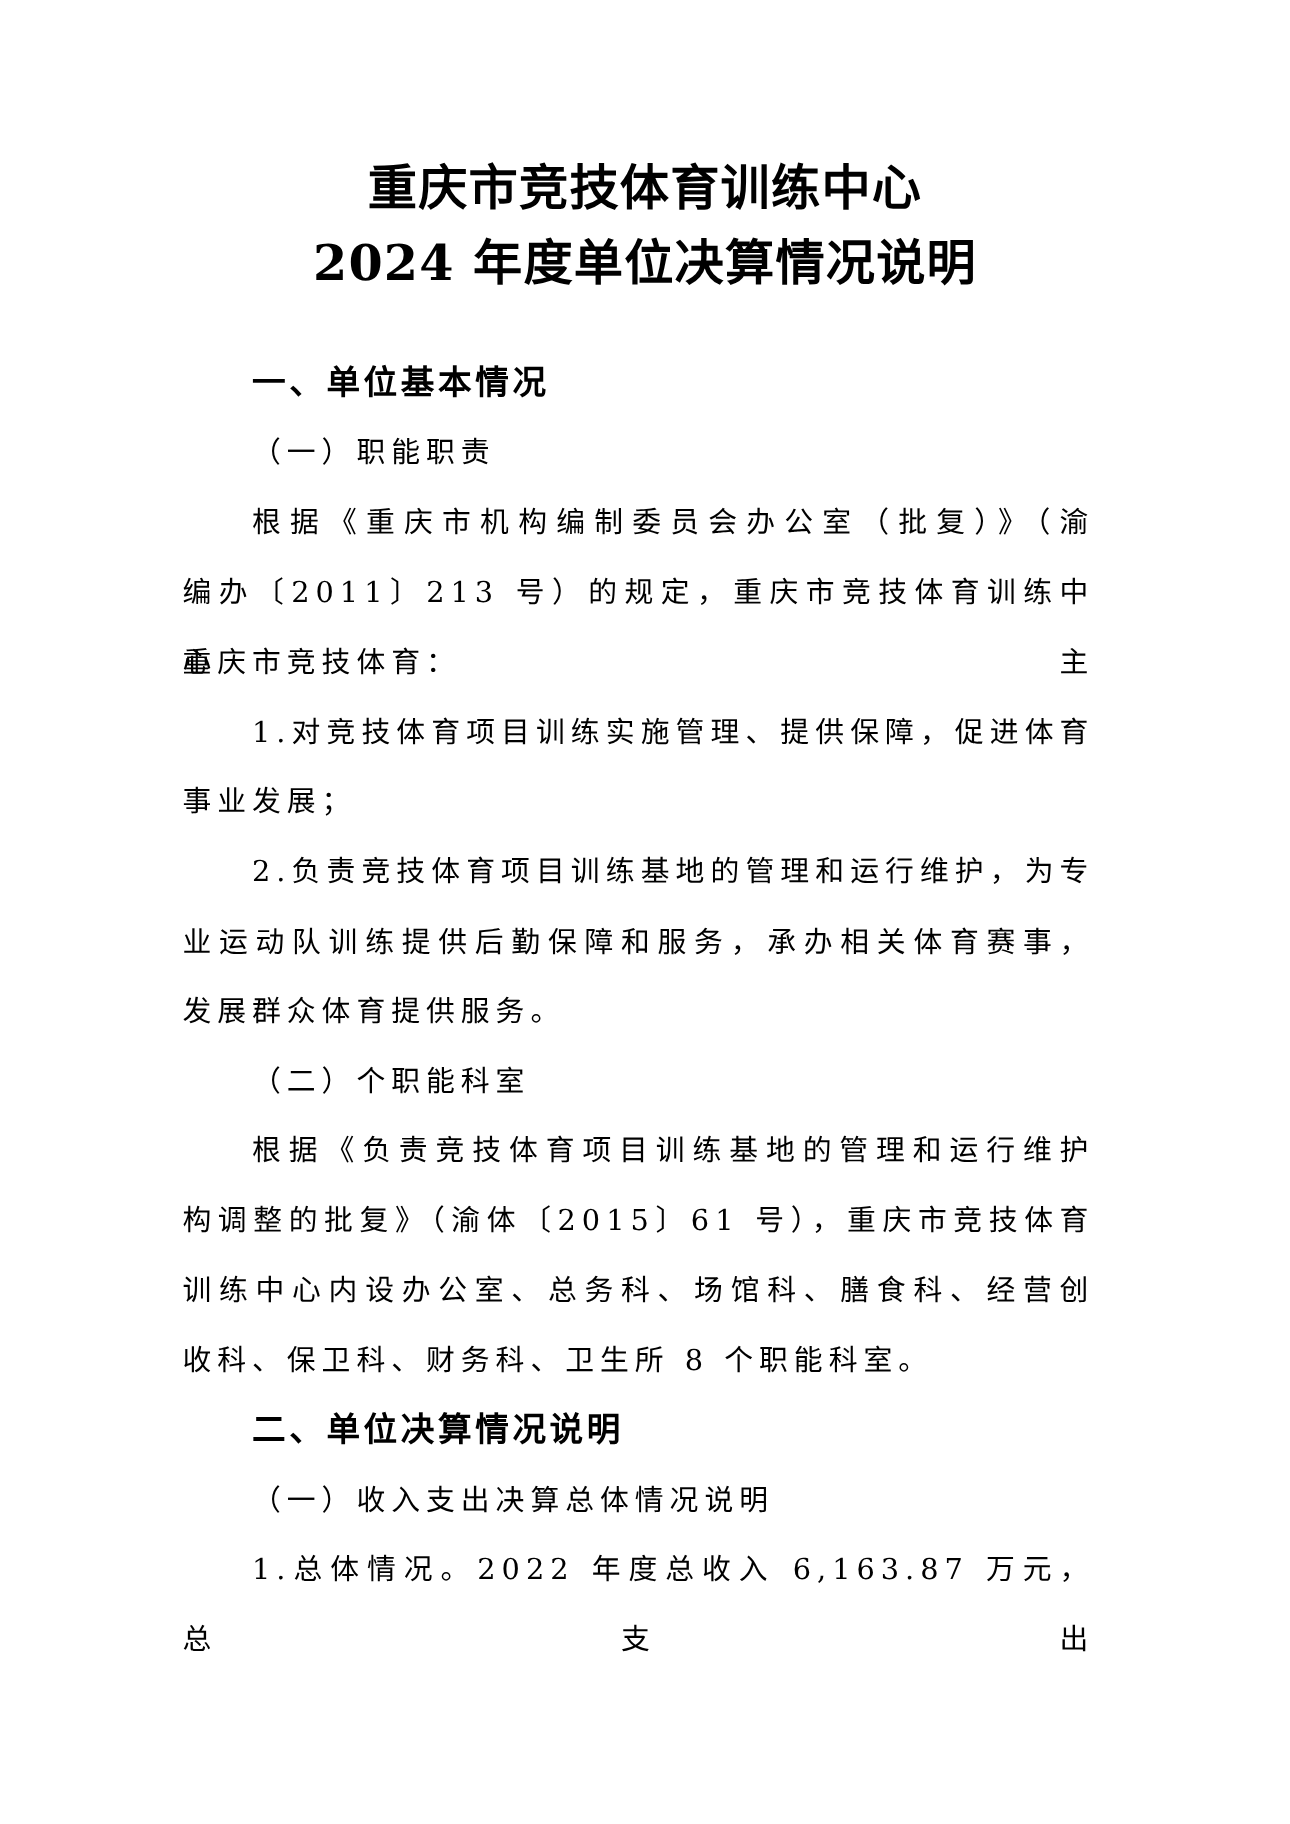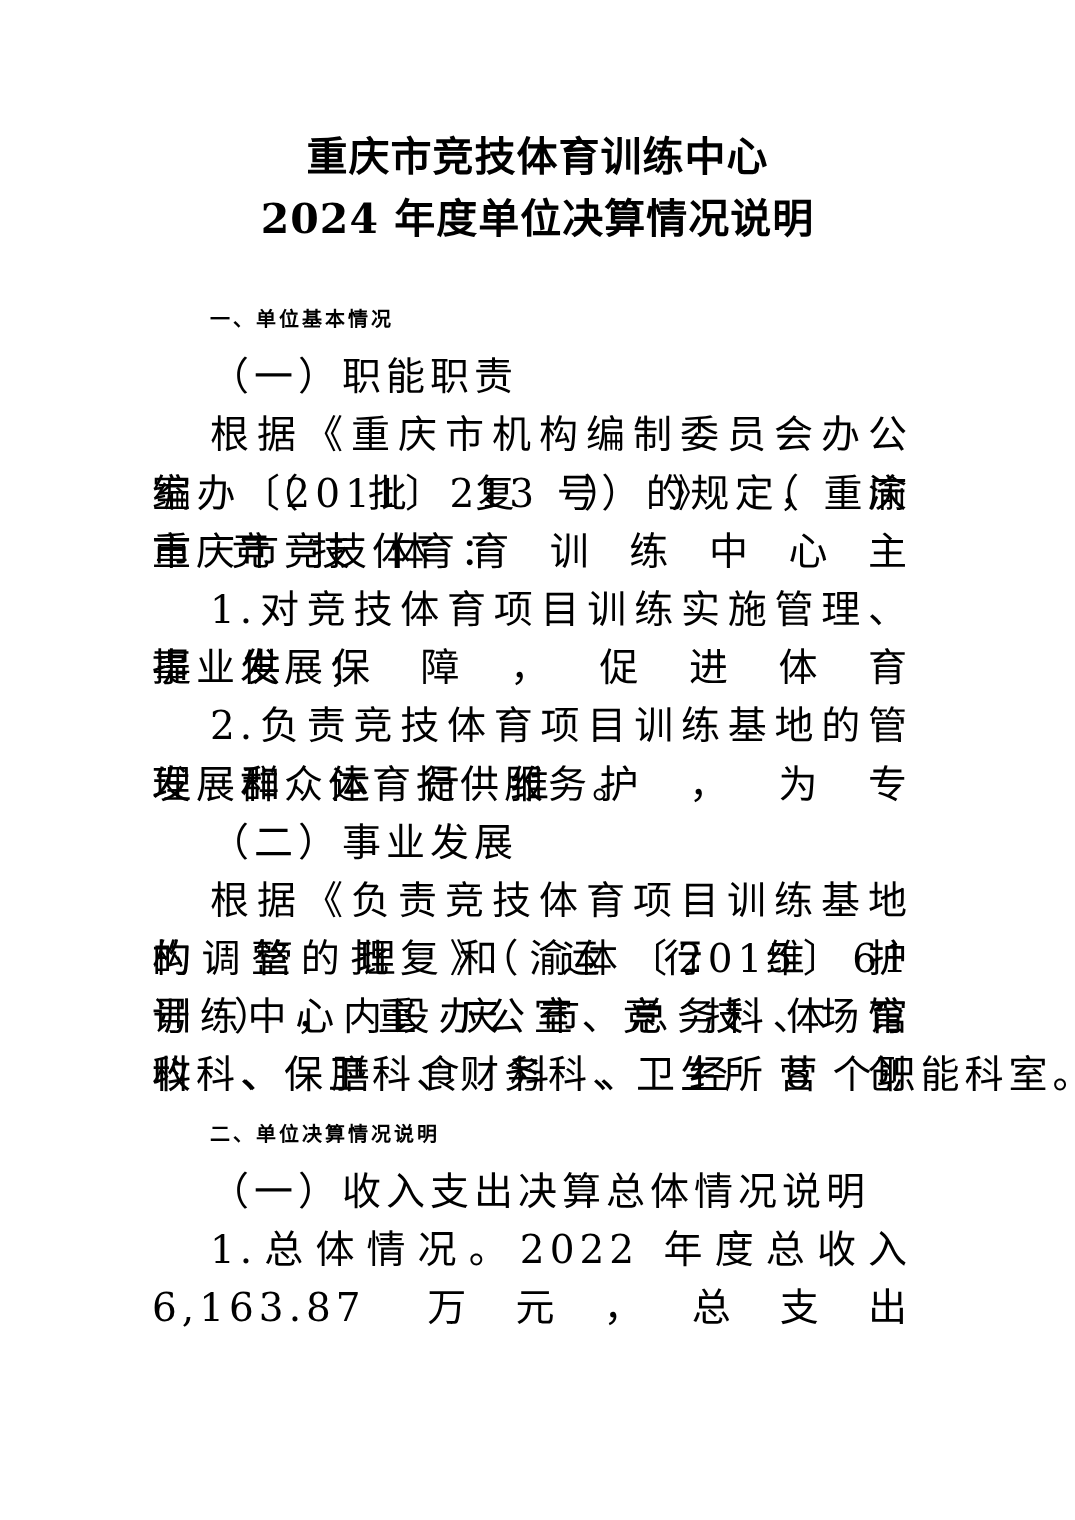--- a/index.html
+++ b/index.html
@@ -30,28 +30,28 @@
   }
   .doc-body {
     box-sizing: border-box;
     margin-top: 40px;
     padding-left: 152px;
     padding-right: 163px;
   }
   .line {
     height: 58.2px;
     line-height: 58.2px;
-    font-size: 39px;
+    font-size: 24px;
     white-space: nowrap;
     overflow: visible;
   }
   .line.heading1 {
     font-family: "DejaVu Sans", sans-serif;
     font-weight: bold;
-    font-size: 20px;
+    font-size: 28px;
     letter-spacing: 3px;
   }
   .line.heading2 {
     font-family: "DejaVu Serif", serif;
     font-weight: normal;
     letter-spacing: 5px;
   }
   .line.bodytext {
     font-family: "DejaVu Serif", serif;
     font-weight: normal;
@@ -77,22 +77,23 @@
 
   <div class="doc-body">
       <div class="line heading1 indent">一、单位基本情况</div>
       <div class="line heading2 indent">（一）职能职责</div>
       <div class="line bodytext indent full">根据《重庆市机构编制委员会办公室（批复）》（渝</div>
       <div class="line bodytext full">编办〔2011〕213 号）的规定，重庆市竞技体育训练中心主</div>
       <div class="line bodytext">重庆市竞技体育：</div>
       <div class="line bodytext indent full">1.对竞技体育项目训练实施管理、提供保障，促进体育</div>
       <div class="line bodytext">事业发展；</div>
       <div class="line bodytext indent full">2.负责竞技体育项目训练基地的管理和运行维护，为专</div>
+      <div class="line bodytext full">业运动队训练提供后勤保障和服务，承办相关体育赛事，</div>
       <div class="line bodytext">发展群众体育提供服务。</div>
-      <div class="line heading2 indent">（二）事业发展</div>
+      <div class="line heading2 indent">（二）个职能科室</div>
       <div class="line bodytext indent full">根据《负责竞技体育项目训练基地的管理和运行维护</div>
       <div class="line bodytext full">构调整的批复》（渝体〔2015〕61 号），重庆市竞技体育</div>
       <div class="line bodytext full">训练中心内设办公室、总务科、场馆科、膳食科、经营创</div>
       <div class="line bodytext">收科、保卫科、财务科、卫生所 8 个职能科室。</div>
       <div class="line heading1 indent">二、单位决算情况说明</div>
       <div class="line heading2 indent">（一）收入支出决算总体情况说明</div>
       <div class="line bodytext indent full">1.总体情况。2022 年度总收入 6,163.87 万元，总支出</div>
     </div>
 </div>
 

